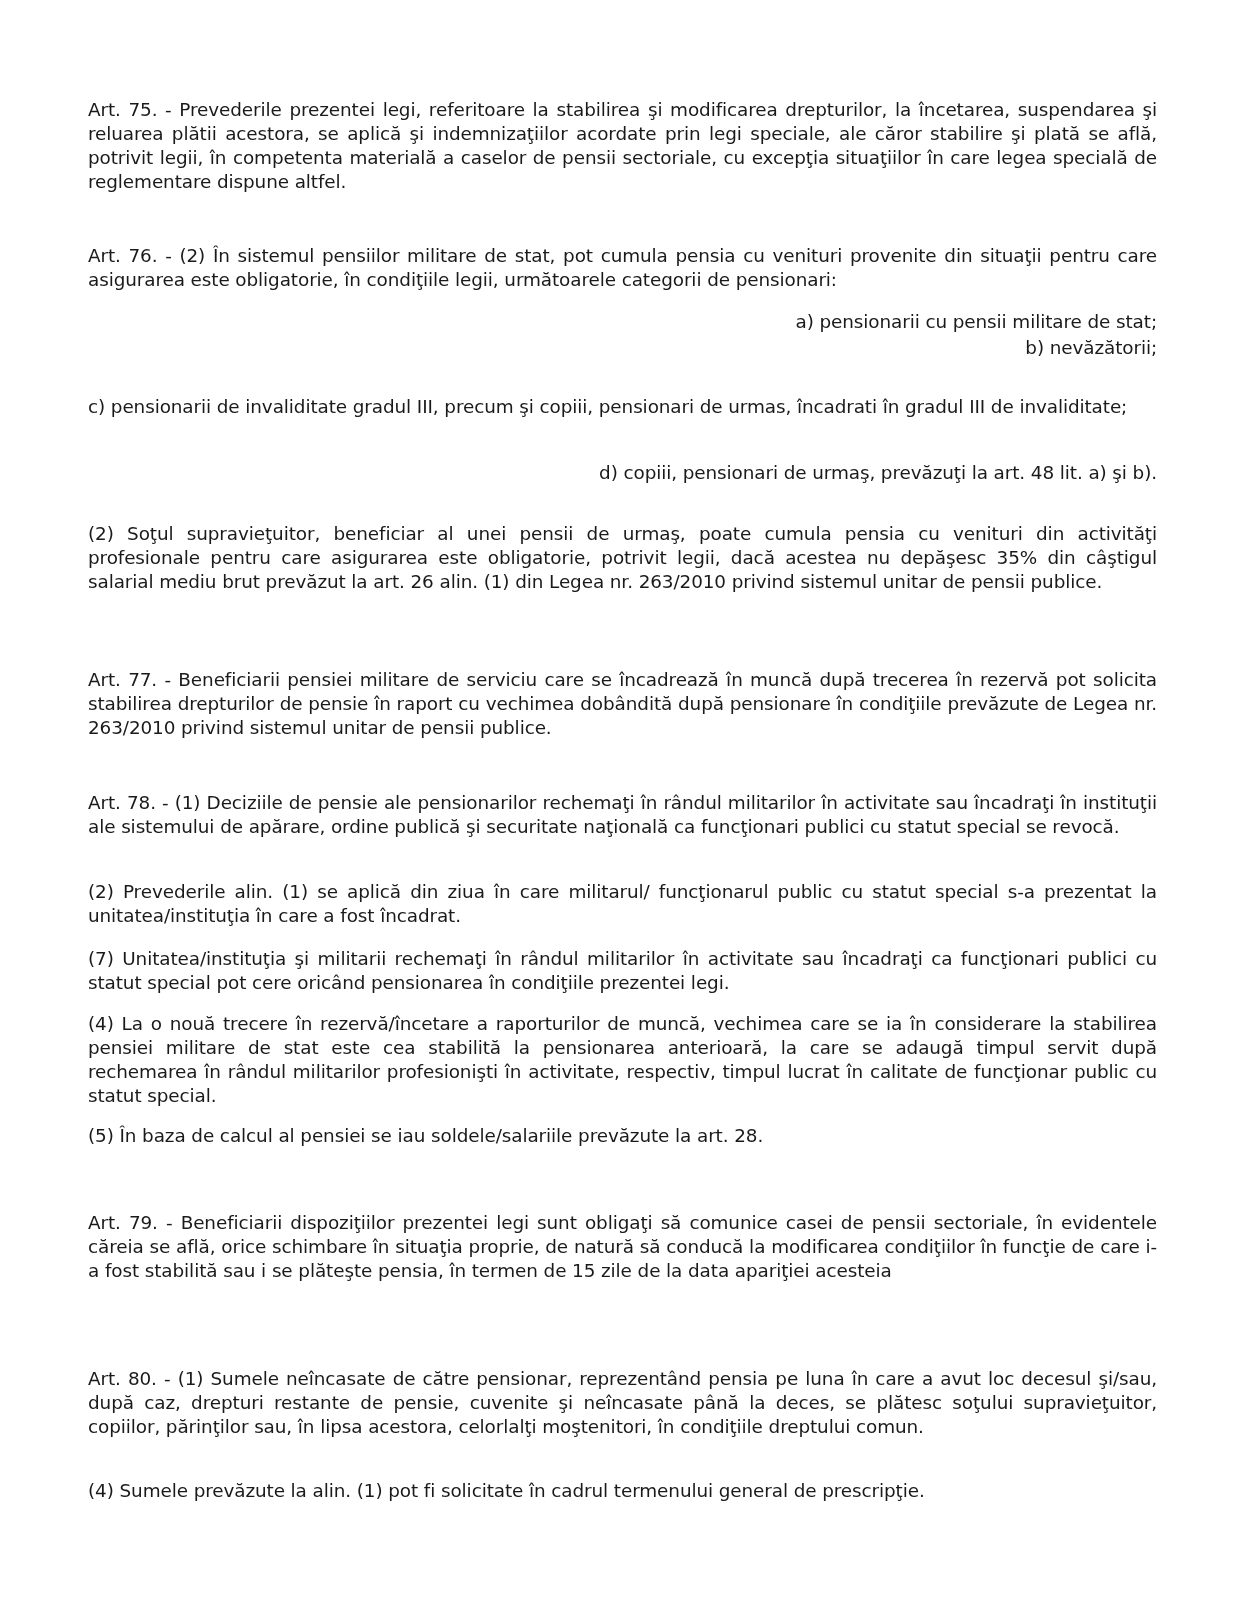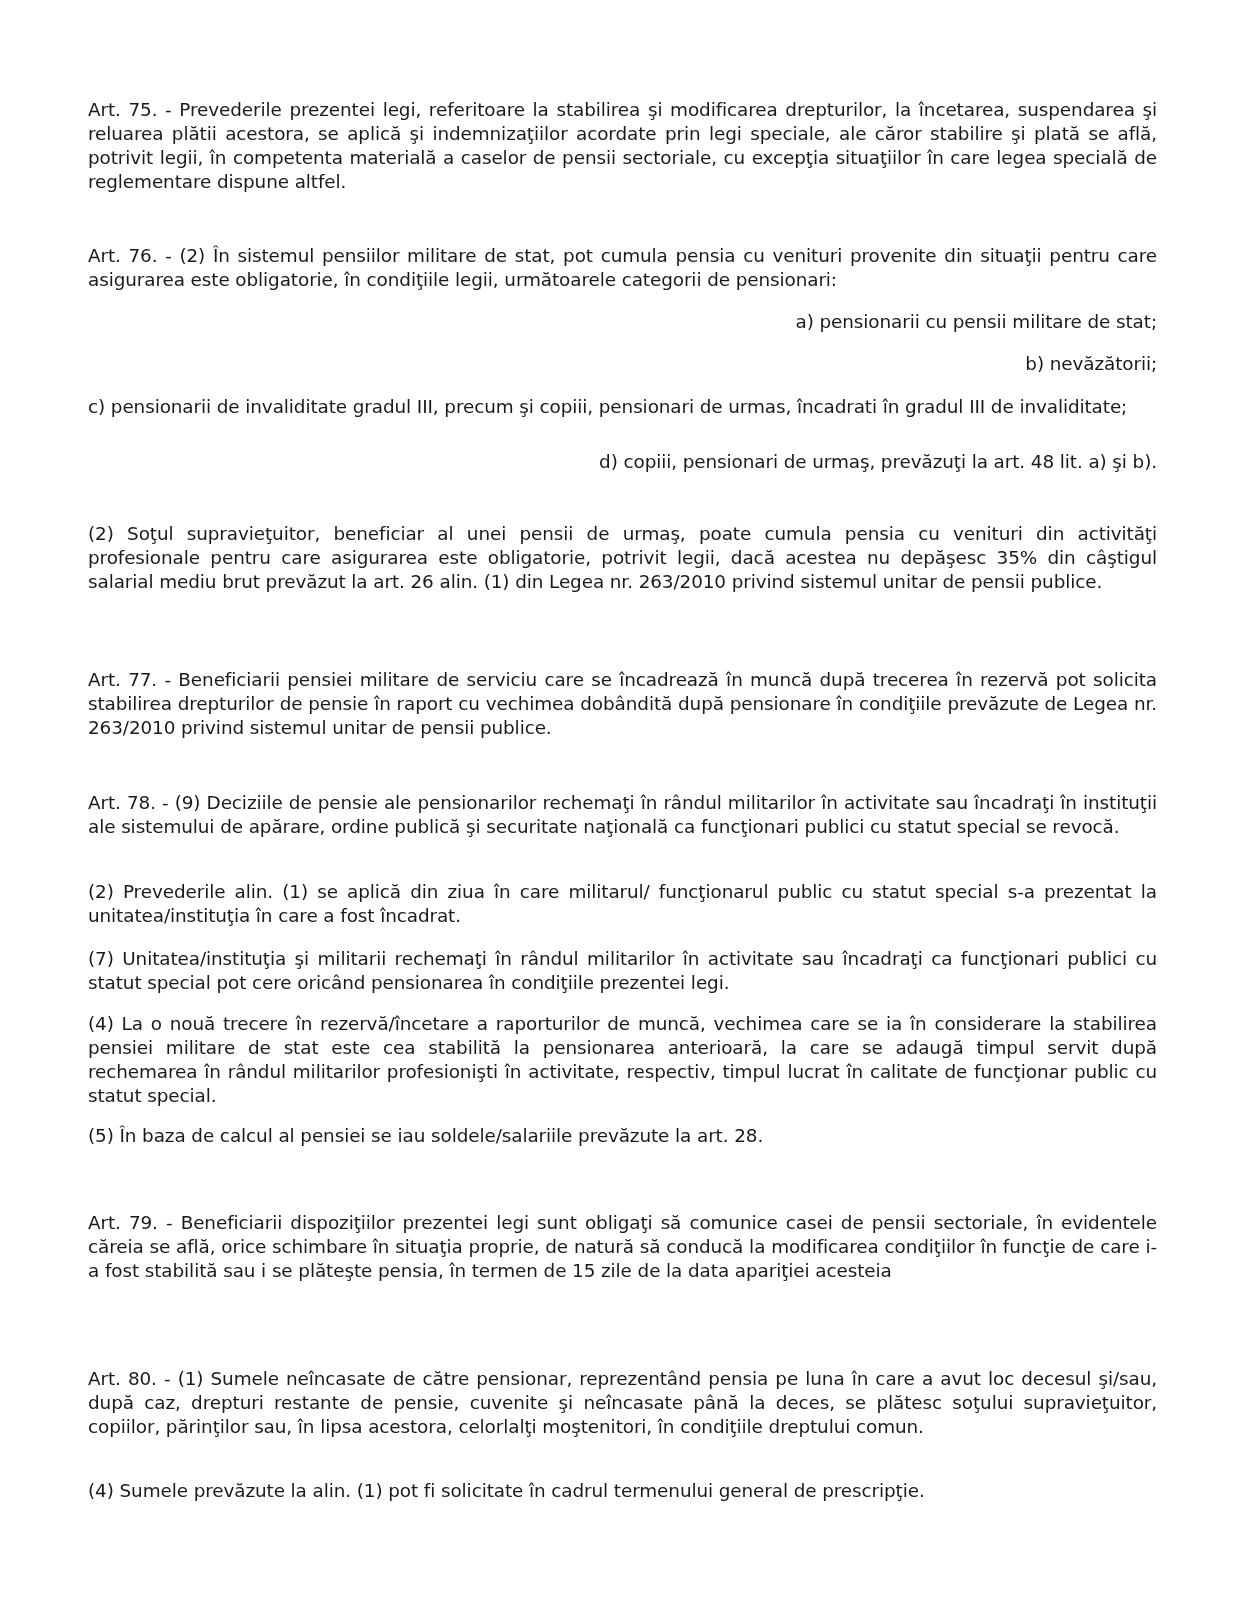--- a/index.html
+++ b/index.html
@@ -32,28 +32,28 @@
 </style>
 </head>
 <body>
 
 <div class="page">
 
   <p class="p" style="top:82px">Art. 75. - Prevederile prezentei legi, referitoare la stabilirea şi modificarea drepturilor, la încetarea, suspendarea şi reluarea plătii acestora, se aplică şi indemnizaţiilor acordate prin legi speciale, ale căror stabilire şi plată se află, potrivit legii, în competenta materială a caselor de pensii sectoriale, cu excepţia situaţiilor în care legea specială de reglementare dispune altfel.</p>
 
   <p class="p" style="top:228px">Art. 76. - (2) În sistemul pensiilor militare de stat, pot cumula pensia cu venituri provenite din situaţii pentru care asigurarea este obligatorie, în condiţiile legii, următoarele categorii de pensionari:</p>
   <p class="p indent" style="top:294px">a) pensionarii cu pensii militare de stat;</p>
-  <p class="p indent" style="top:336px">b) nevăzătorii;</p>
+  <p class="p indent" style="top:320px">b) nevăzătorii;</p>
   <p class="p" style="top:379px">c) pensionarii de invaliditate gradul III, precum şi copiii, pensionari de urmas, încadrati în gradul III de invaliditate;</p>
-  <p class="p indent" style="top:434px">d) copiii, pensionari de urmaş, prevăzuţi la art. 48 lit. a) şi b).</p>
+  <p class="p indent" style="top:445px">d) copiii, pensionari de urmaş, prevăzuţi la art. 48 lit. a) şi b).</p>
   <p class="p" style="top:506px">(2) Soţul supravieţuitor, beneficiar al unei pensii de urmaş, poate cumula pensia cu venituri din activităţi profesionale pentru care asigurarea este obligatorie, potrivit legii, dacă acestea nu depăşesc 35% din câştigul salarial mediu brut prevăzut la art. 26 alin. (1) din Legea nr. 263/2010 privind sistemul unitar de pensii publice.</p>
 
   <p class="p" style="top:652px">Art. 77. - Beneficiarii pensiei militare de serviciu care se încadrează în muncă după trecerea în rezervă pot solicita stabilirea drepturilor de pensie în raport cu vechimea dobândită după pensionare în condiţiile prevăzute de Legea nr. 263/2010 privind sistemul unitar de pensii publice.</p>
 
-  <p class="p" style="top:775px">Art. 78. - (9) Deciziile de pensie ale pensionarilor rechemaţi în rândul militarilor în activitate sau încadraţi în instituţii ale sistemului de apărare, ordine publică şi securitate naţională ca funcţionari publici cu statut special se revocă.</p>
+  <p class="p" style="top:775px">Art. 78. - (1) Deciziile de pensie ale pensionarilor rechemaţi în rândul militarilor în activitate sau încadraţi în instituţii ale sistemului de apărare, ordine publică şi securitate naţională ca funcţionari publici cu statut special se revocă.</p>
   <p class="p" style="top:864px">(2) Prevederile alin. (1) se aplică din ziua în care militarul/ funcţionarul public cu statut special s-a prezentat la unitatea/instituţia în care a fost încadrat.</p>
   <p class="p" style="top:931px">(7) Unitatea/instituţia şi militarii rechemaţi în rândul militarilor în activitate sau încadraţi ca funcţionari publici cu statut special pot cere oricând pensionarea în condiţiile prezentei legi.</p>
   <p class="p" style="top:996px">(4) La o nouă trecere în rezervă/încetare a raporturilor de muncă, vechimea care se ia în considerare la stabilirea pensiei militare de stat este cea stabilită la pensionarea anterioară, la care se adaugă timpul servit după rechemarea în rândul militarilor profesionişti în activitate, respectiv, timpul lucrat în calitate de funcţionar public cu statut special.</p>
   <p class="p" style="top:1108px">(5) În baza de calcul al pensiei se iau soldele/salariile prevăzute la art. 28.</p>
 
   <p class="p" style="top:1195px">Art. 79. - Beneficiarii dispoziţiilor prezentei legi sunt obligaţi să comunice casei de pensii sectoriale, în evidentele căreia se află, orice schimbare în situaţia proprie, de natură să conducă la modificarea condiţiilor în funcţie de care i-a fost stabilită sau i se plăteşte pensia, în termen de 15 zile de la data apariţiei acesteia</p>
 
   <p class="p" style="top:1351px">Art. 80. - (1) Sumele neîncasate de către pensionar, reprezentând pensia pe luna în care a avut loc decesul şi/sau, după caz, drepturi restante de pensie, cuvenite şi neîncasate până la deces, se plătesc soţului supravieţuitor, copiilor, părinţilor sau, în lipsa acestora, celorlalţi moştenitori, în condiţiile dreptului comun.</p>
   <p class="p last-left" style="top:1463px">(4) Sumele prevăzute la alin. (1) pot fi solicitate în cadrul termenului general de prescripţie.</p>
 

